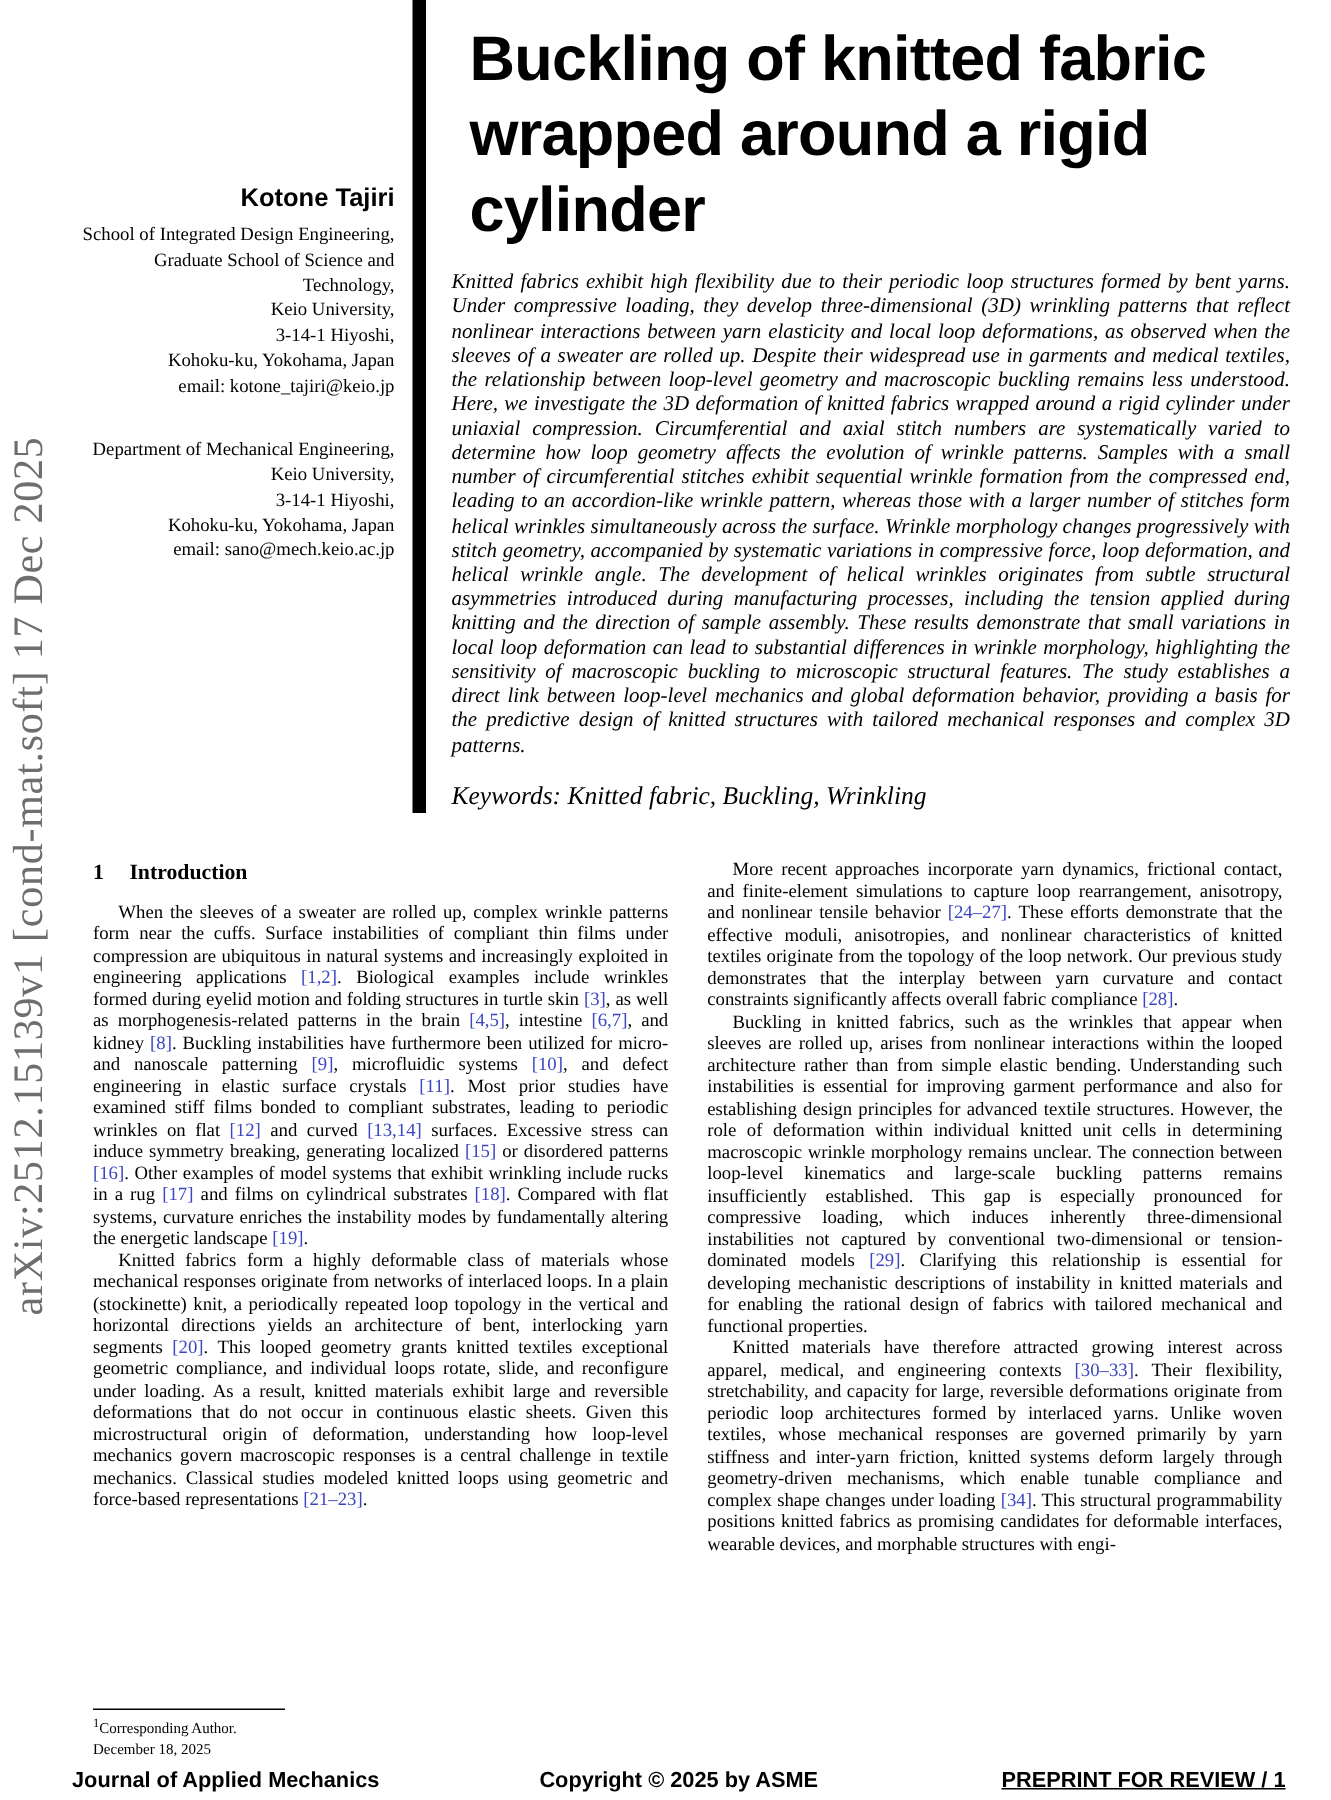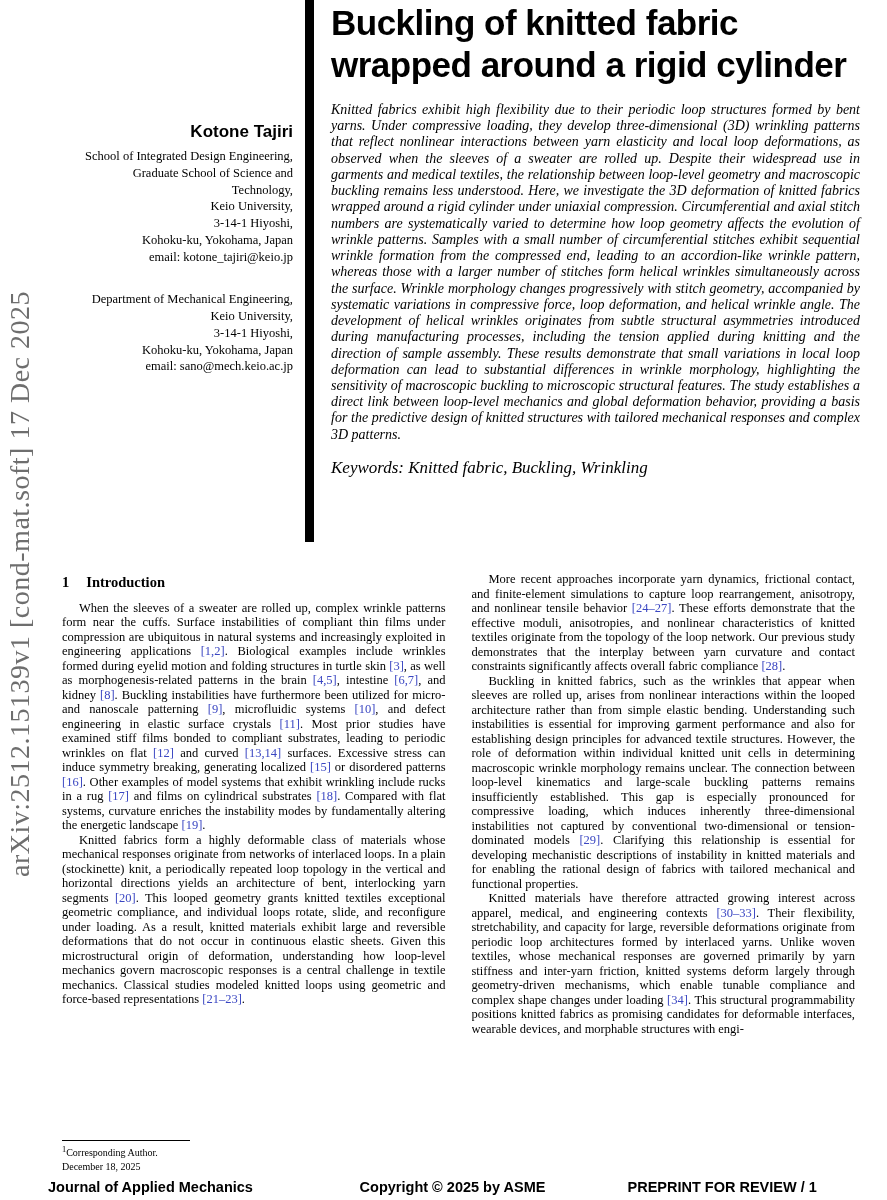--- a/index.html
+++ b/index.html
@@ -26,29 +26,29 @@
     text-align: center;
     font-family: "Liberation Serif", serif;
     font-size: 28px;
     color: var(--watermark, #6e6e6e);
     white-space: nowrap;
     letter-spacing: 0.5px;
   }
 
   
   .header { display: flex; align-items: stretch; min-height: 542px; }
-  .author-col { width: 305px; flex: none; padding: 122px 12px 0 40px; text-align: right; }
+  .author-col { width: 275px; flex: none; padding: 122px 12px 0 40px; text-align: right; }
   .black-bar { width: 9px; flex: none; background: #000; }
   .header-main { flex: 1; padding: 2px 27px 0 17px; }
 
   .title {
-    margin: 0;
+    margin: 12px;
     font-family: "Liberation Sans", sans-serif;
     font-weight: bold;
-    font-size: 35px;
+    font-size: 42px;
     line-height: 1.2;
     letter-spacing: -0.5px;
     white-space: pre-line;
   }
   .abstract {
     margin: 16px 0 0;
     font-style: italic;
     font-size: 14px;
     line-height: 1.16;
     text-align: justify;
@@ -102,21 +102,21 @@
     right: 30px;
     bottom: 5px;
     display: flex;
     align-items: baseline;
     font-family: "Liberation Sans", sans-serif;
     font-weight: bold;
     font-size: 14.5px;
   }
   .footer .f-left  { flex: 1; text-align: left; }
   .footer .f-mid   { flex: 1; text-align: center; }
-  .footer .f-right { flex: 1; text-align: center; }
+  .footer .f-right { flex: 1; text-align: right; text-decoration: underline; }
 </style>
 </head>
 <body>
 
 <div class="page">
 
   <div class="watermark">arXiv:2512.15139v1  [cond-mat.soft]  17 Dec 2025</div>
 
   <div class="header">
 

